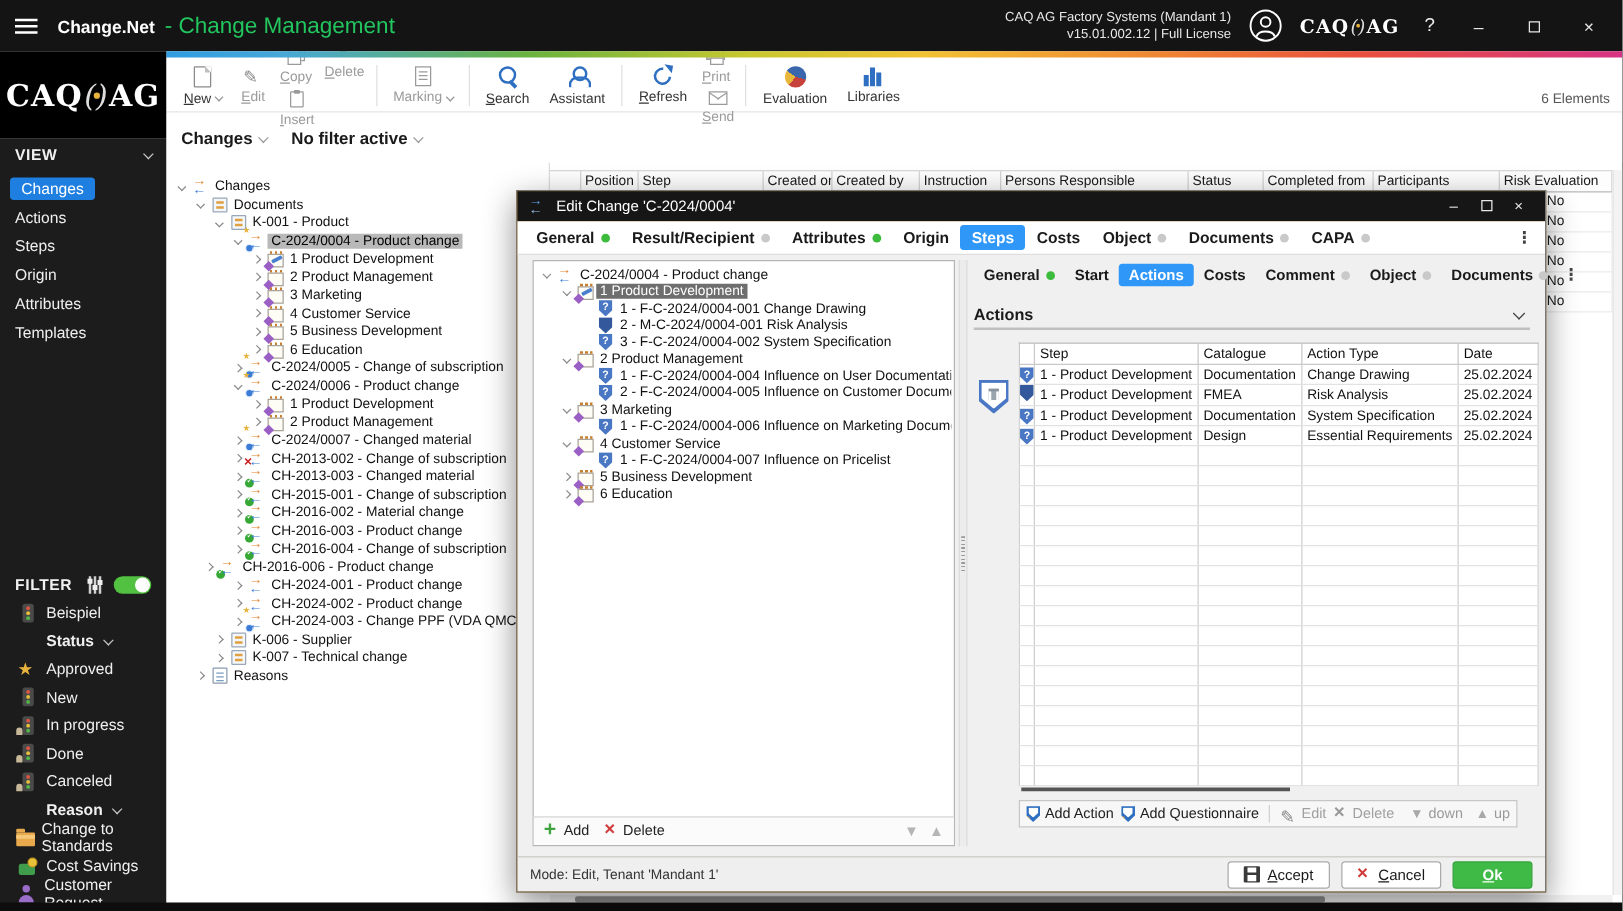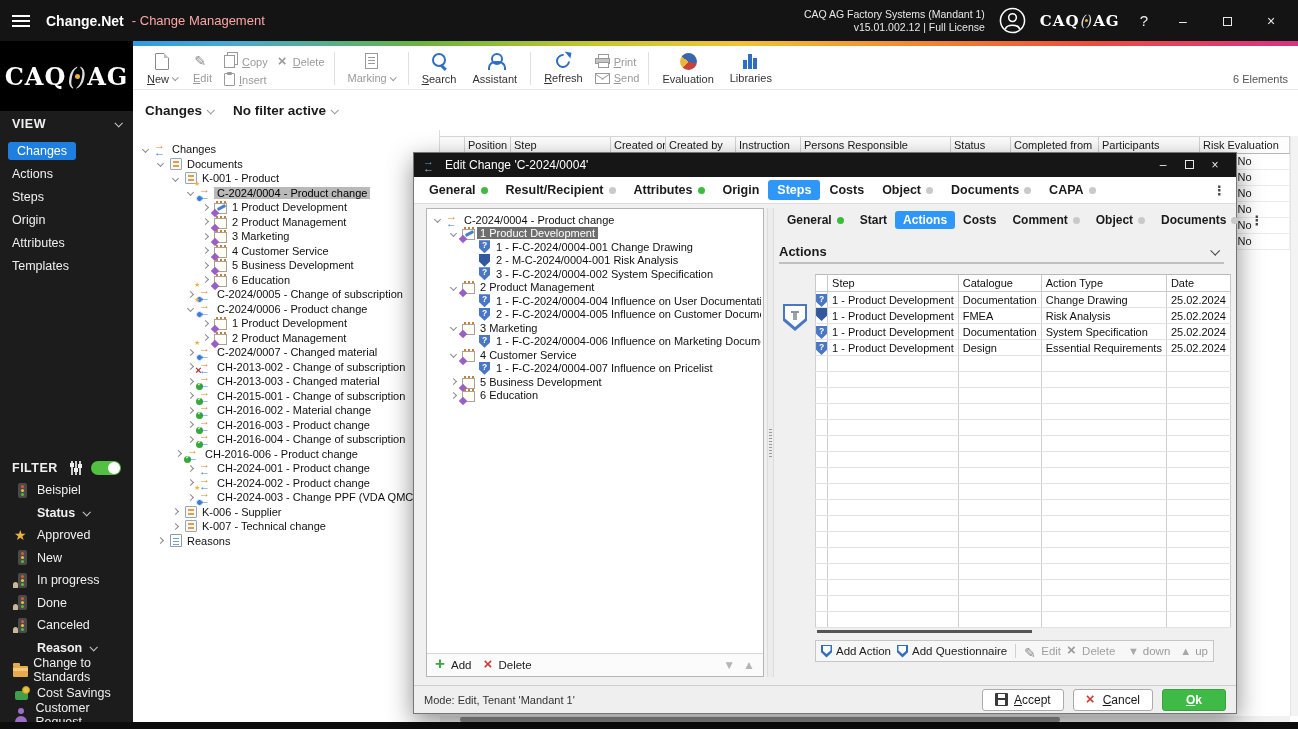--- a/index.html
+++ b/index.html
@@ -3,21 +3,21 @@
 <meta charset="utf-8">
 <style>
   * { margin:0; padding:0; box-sizing:border-box; }
   html,body { background:#333; }
   body { font-family:"Liberation Sans","DejaVu Sans",sans-serif; font-size:12px; }
   .app { position:relative; width:1298px; height:729px; background:#fff; overflow:hidden; margin:0 auto; }
 
   
   .titlebar { position:absolute; left:0; top:0; width:1298px; height:41px; background:#141414; display:flex; align-items:center; padding:0 12px; color:#fff; z-index:5; }
   .app-name { font-weight:bold; font-size:14px; margin-left:16px; }
-  .app-sub  { font-size:13px; color:#fca5a5; margin-left:8px; }
+  .app-sub  { font-size:18px; color:#22c55e; margin-left:8px; }
   .tb-right { margin-left:auto; display:flex; align-items:center; gap:14px; }
   .org { text-align:right; font-size:10.5px; color:#e8e8e8; line-height:13px; }
   .help { font-size:15px; color:#eee; padding:0 6px; cursor:default; }
   .winbtn { width:30px; text-align:center; color:#e8e8e8; font-size:14px; }
   .winbtn .sqr { display:inline-block; width:9px; height:9px; border:1px solid #e8e8e8; }
   .logo-wrap { display:flex; align-items:baseline; color:#fff; font-family:"DejaVu Serif",serif; }
   .logo-wrap .lg-l,.logo-wrap .lg-r { font-weight:bold; letter-spacing:1px; }
   .logo-sm { font-size:15px; }
   .sw { position:relative; font-style:italic; padding:0 1px; color:#ddd; }
   .sw b { position:absolute; left:50%; top:52%; width:3px; height:3px; margin:-2px 0 0 -1px; border-radius:50%; background:#e8b33c; }
@@ -45,21 +45,21 @@
   .fitem.group { font-weight:bold; padding-left:37px; }
   .fitem.group .cv { margin-left:8px; }
 
   
   .toolbar { position:absolute; left:133px; top:46px; width:1165px; height:44px; background:#fff; border-bottom:1px solid #e6e6e6; display:flex; align-items:stretch; padding:2px 4px 0 6px; z-index:4; }
   .tbtn { display:flex; flex-direction:column; align-items:center; justify-content:center; gap:3px; padding:0 8px; font-size:11px; color:#333; }
   .tbtn.dis { color:#9a9a9a; }
   .tbtn .lbl { display:flex; align-items:center; gap:3px; white-space:nowrap; }
   .minigrid { display:flex; flex-direction:column; justify-content:center; gap:3px; padding:0 4px; }
   .mrow { display:flex; gap:10px; }
-  .mbtn { display:flex; align-items:flex-end; gap:4px; font-size:11px; color:#9a9a9a; white-space:nowrap; }
+  .mbtn { display:flex; align-items:center; gap:4px; font-size:11px; color:#9a9a9a; white-space:nowrap;flex-direction:column; }
   .tdiv { width:1px; background:#e0e0e0; margin:4px 5px; }
   .elements { position:absolute; right:10px; top:73px; font-size:11px; color:#555; z-index:4; }
 
   
   .filterbar { position:absolute; left:133px; top:91px; width:1165px; height:39px; background:#fff; display:flex; align-items:center; gap:20px; padding-left:12px; z-index:3; }
   .fb-item { display:flex; align-items:center; gap:5px; font-weight:bold; font-size:13.5px; color:#1a1a1a; }
 
   
   .cv { display:inline-block; width:6px; height:6px; border-right:1.6px solid #9a9a9a; border-bottom:1.6px solid #9a9a9a; transform:rotate(45deg) translateY(-1px); }
   .cv.dark { border-color:#444; }
@@ -762,21 +762,21 @@
           <i></i>
         </span>
         <span class="tico">
           <span class="ico arrows badge check">
             <i></i>
             <b></b>
           </span>
         </span>
         <span class="tl">CH-2016-004 - Change of subscription</span>
       </div>
-      <div class="trow" style="padding-left: 39px;">
+      <div class="trow" style="padding-left: 28px;">
         <span class="exp r">
           <i></i>
         </span>
         <span class="tico">
           <span class="ico arrows badge check">
             <i></i>
             <b></b>
           </span>
         </span>
         <span class="tl">CH-2016-006 - Product change</span>

